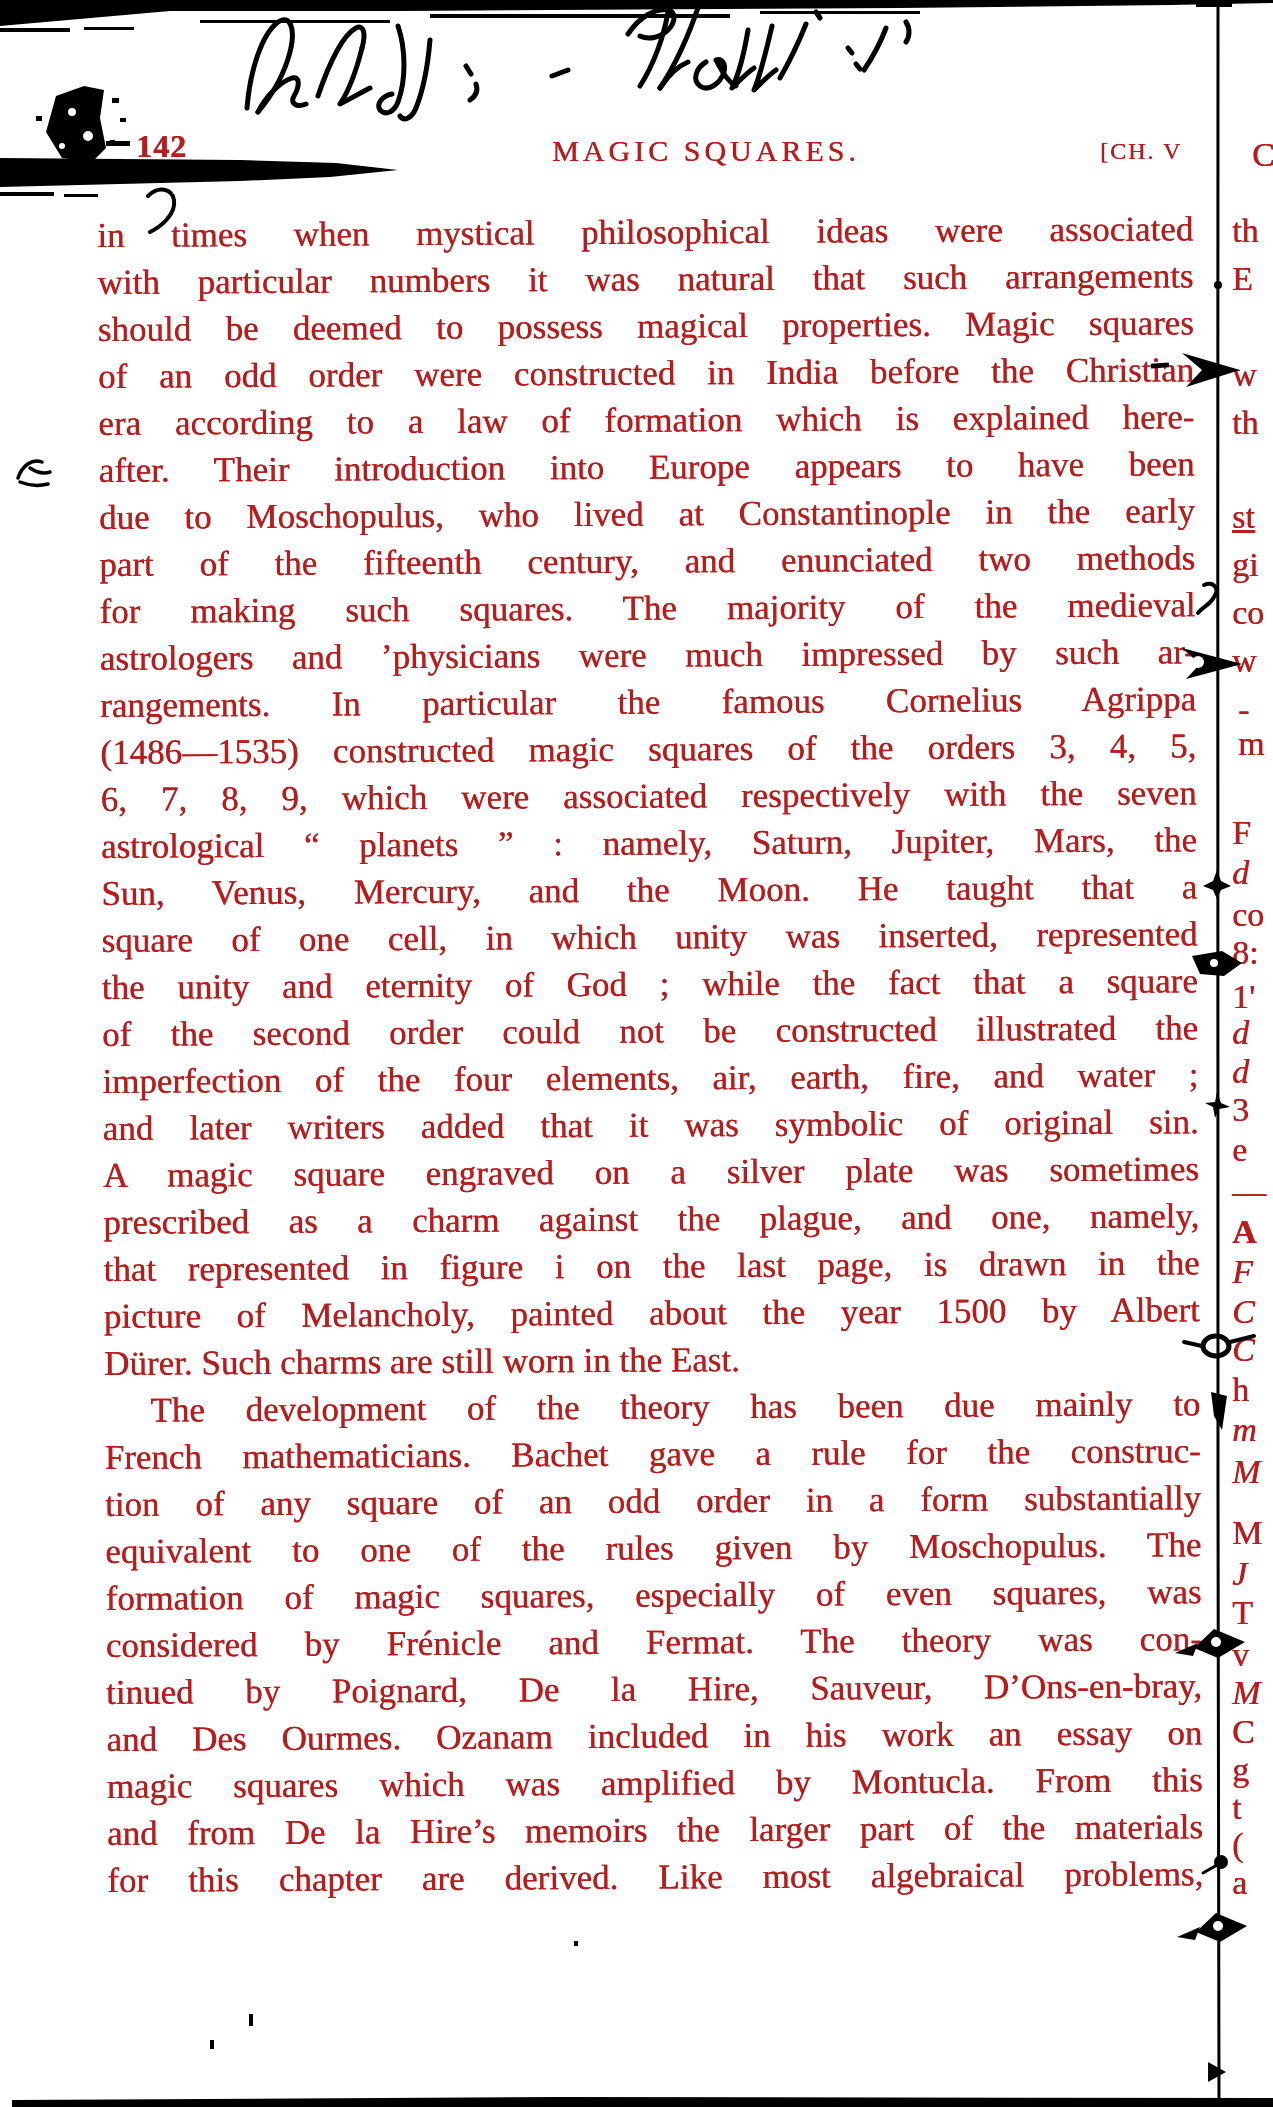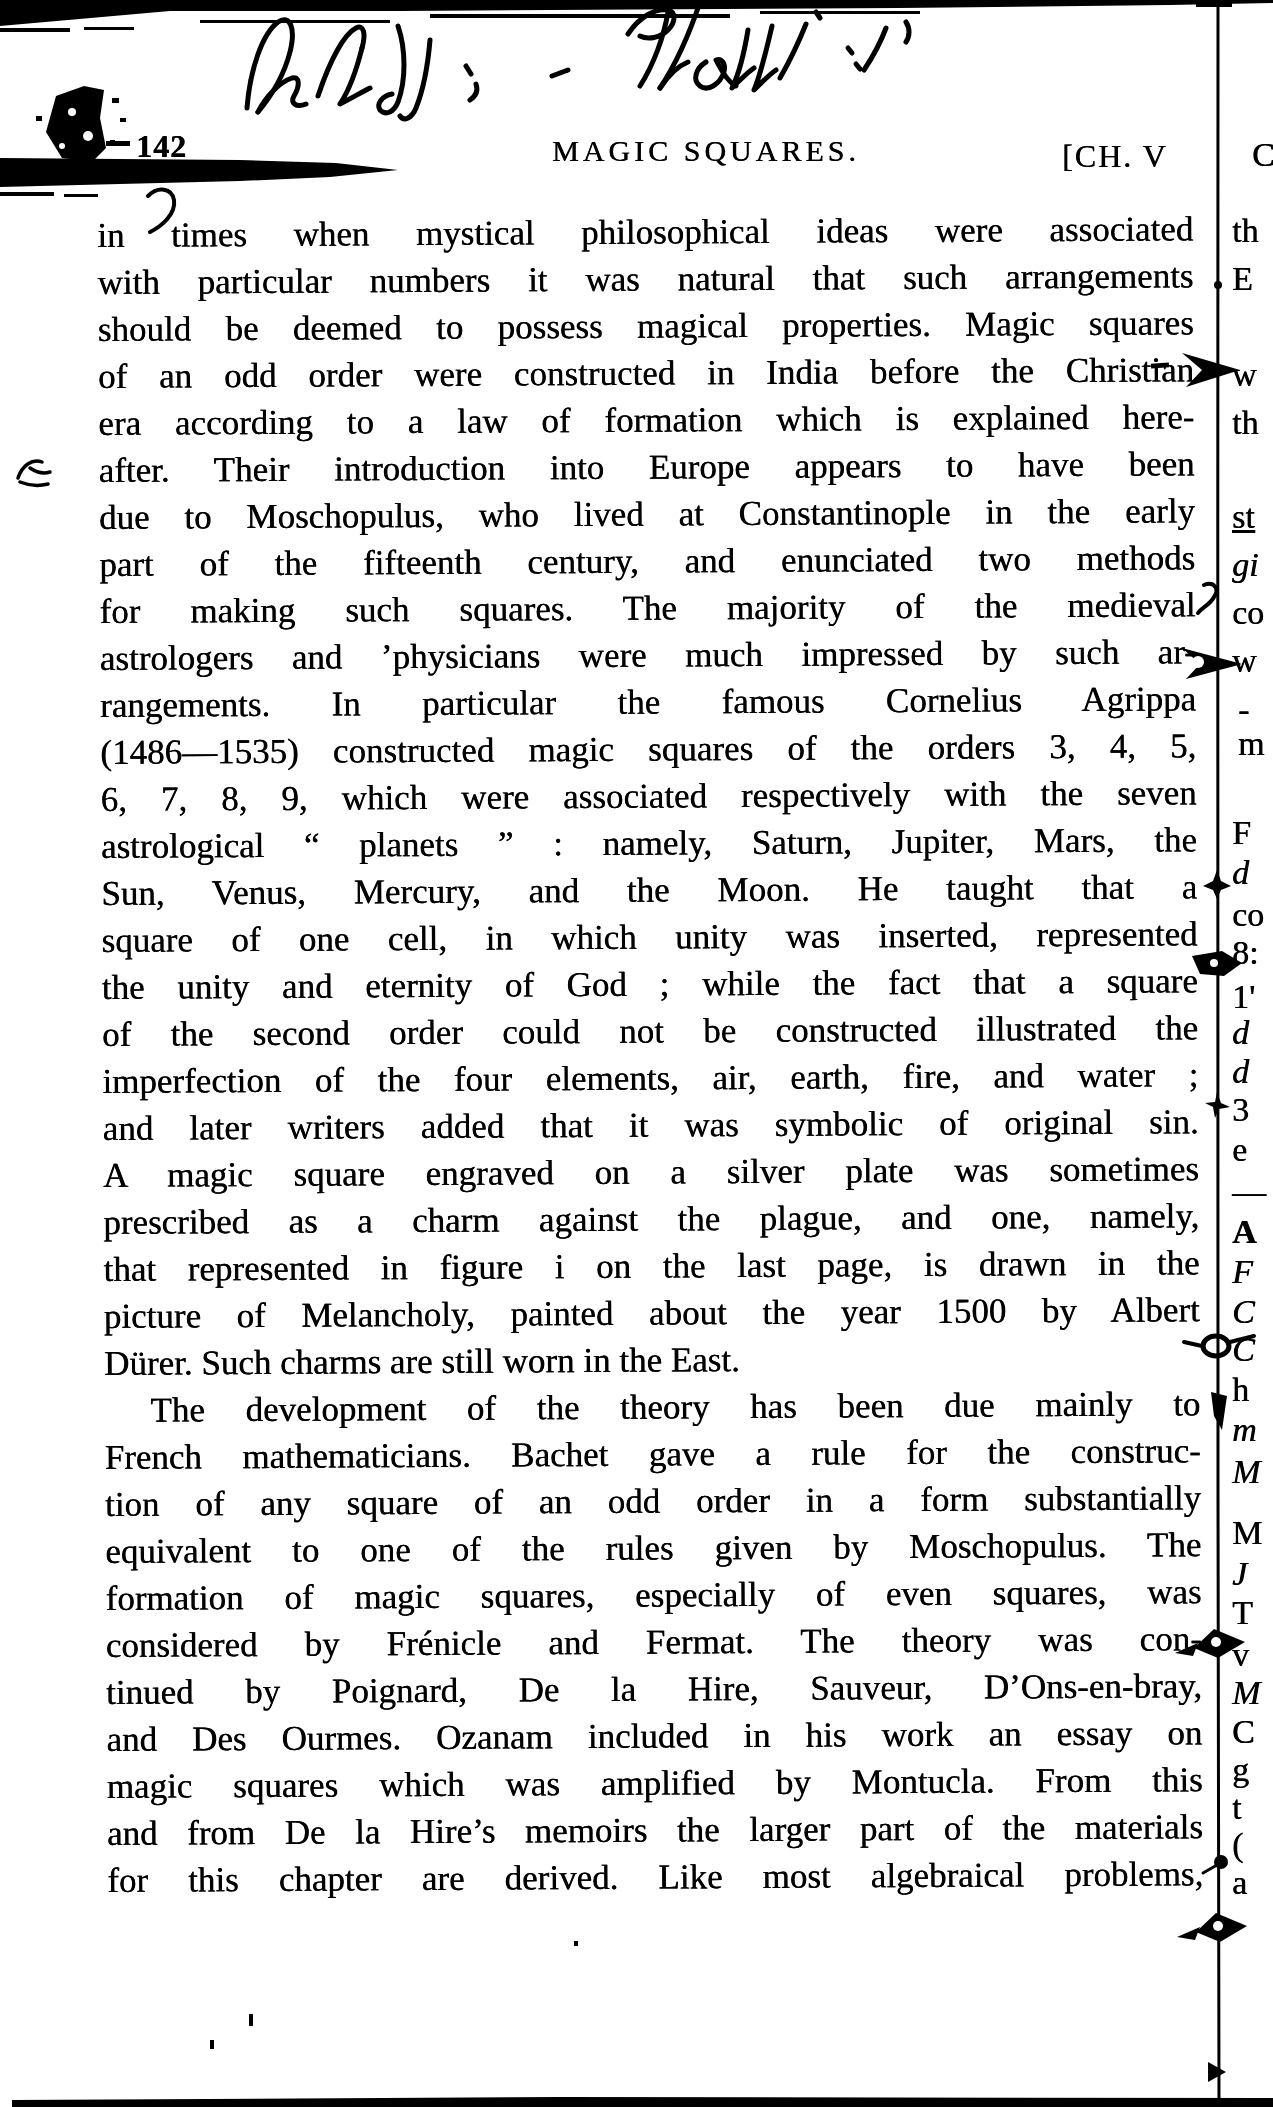--- a/index.html
+++ b/index.html
@@ -1,24 +1,24 @@
 <!DOCTYPE html>
 <html><head>
 <meta charset="utf-8">
 <style>
   html,body{margin:0;padding:0;background:#ffffff;}
   #page{
     position:relative;width:1273px;height:2107px;background:#fff;overflow:hidden;
-    font-family:"Liberation Serif","DejaVu Serif",serif;color:#000000;
+    font-family:"Liberation Serif","DejaVu Serif",serif;color:#b91c1c;
   }
   .ink{text-shadow:0.45px 0 0 currentColor;}
   
   .hdr-num{position:absolute;left:136px;top:128px;font-size:32px;font-weight:bold;letter-spacing:1px;}
   .hdr-title{position:absolute;left:552px;top:134px;font-size:30px;letter-spacing:4px;}
-  .hdr-ch{position:absolute;left:1062px;top:138px;font-size:32px;letter-spacing:2px;}
+  .hdr-ch{position:absolute;left:1100px;top:138px;font-size:24px;letter-spacing:2px;}
   
   #body-text{
     position:absolute;left:97px;top:212px;width:1096px;
     font-size:35px;transform:rotate(-0.35deg);transform-origin:0 0;
   }
   .line{
     height:47px;line-height:47px;white-space:nowrap;
     text-align:justify;text-align-last:justify;overflow:visible;
   }
   .line.short{text-align-last:left;}
@@ -79,21 +79,21 @@
     </div>
 
   <div id="fragments" class="ink">
       <span style="left: 1252px; top: 138px;">CI</span>
       <span style="left: 1232px; top: 214px;">th</span>
       <span style="left: 1232px; top: 262px;">E</span>
       <span style="left: 1293px; top: 310px;">ar</span>
       <span style="left: 1232px; top: 358px;">w</span>
       <span style="left: 1232px; top: 406px;">th</span>
       <span style="left: 1232px; top: 500px; text-decoration: underline;">st</span>
-      <span style="left: 1232px; top: 548px; font-style: italic;">gi</span>
+      <span style="left: 1232px; top: 548px;">gi</span>
       <span style="left: 1232px; top: 596px;">co</span>
       <span style="left: 1232px; top: 644px;">w</span>
       <span style="left: 1238px; top: 693px;">- m</span>
       <span style="left: 1232px; top: 816px;">F</span>
       <span class="it" style="left: 1232px; top: 856px;">d</span>
       <span style="left: 1232px; top: 898px;">co</span>
       <span style="left: 1232px; top: 936px;">8:</span>
       <span style="left: 1232px; top: 980px;">1'</span>
       <span class="it" style="left: 1232px; top: 1016px;">d</span>
       <span class="it" style="left: 1232px; top: 1055px;">d</span>

